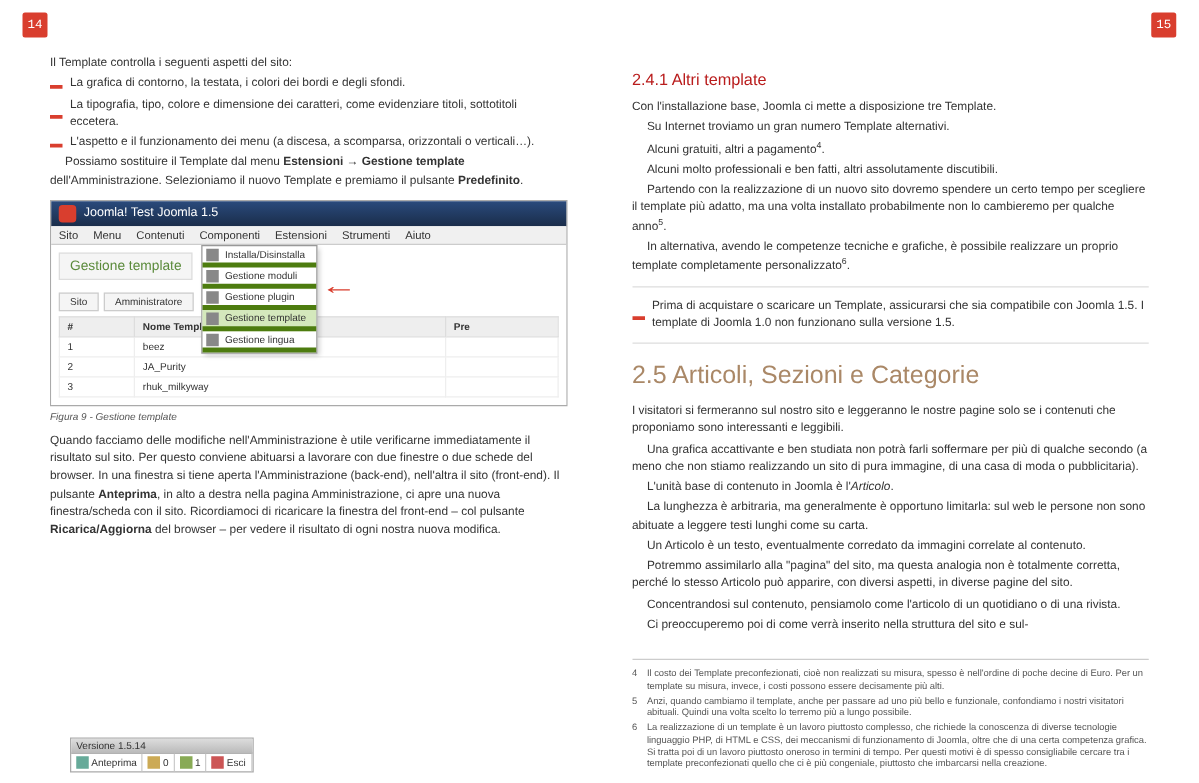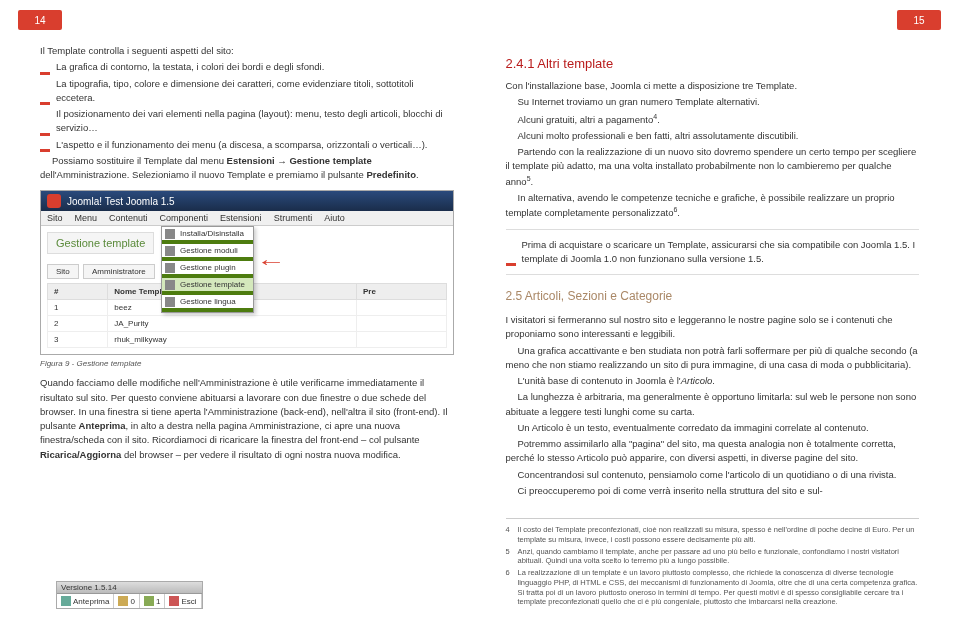--- a/index.html
+++ b/index.html
@@ -1,24 +1,24 @@
 <!DOCTYPE html>
 <html><head>
 <meta charset="utf-8">
 <style>
   * { margin: 0; padding: 0; box-sizing: border-box; }
   body { font-family: Arial, Helvetica, sans-serif; background: #fff; width: 959px; height: 626px; position: relative; font-size: 9.5px; color: #333; }
-  .page-num { position: absolute; top: 10px; width: 44px; height: 20px; background: #d93e2e; color: #fff; border-radius: 2px; display: flex; align-items: center; justify-content: center; font-size: 10px; }
+  .page-num { position: absolute; top: 10px; width: 20px; height: 20px; background: #d93e2e; color: #fff; border-radius: 2px; display: flex; align-items: center; justify-content: center; font-size: 10px; font-family: Liberation Mono, monospace; }
   .page-num.left { left: 18px; }
   .page-num.right { right: 18px; }
   .content { position: absolute; top: 44px; left: 40px; right: 40px; display: flex; gap: 52px; }
   .col { flex: 1; }
   .p { line-height: 1.5; margin-bottom: 2px; }
   .indent { text-indent: 12px; }
-  .bullet-row { display: flex; align-items: flex-end; margin-bottom: 2px; }
+  .bullet-row { display: flex; align-items: center; margin-bottom: 2px; }
   .bullet { width: 10px; height: 3px; background: #d93e2e; margin-top: 5px; margin-right: 6px; flex-shrink: 0; }
   .bullet-text { flex: 1; line-height: 1.5; }
   .bold { font-weight: bold; }
   .screenshot { margin-top: 8px; margin-bottom: 4px; border: 1px solid #aaa; }
   .ss-header { background: linear-gradient(#2a4a7c, #1a2d4a); color: #fff; padding: 3px 6px; display: flex; align-items: center; gap: 6px; font-size: 10px; }
   .ss-logo { width: 14px; height: 14px; background: #d93e2e; border-radius: 3px; position: relative; }
   .ss-menu { background: #f0f0f0; border-bottom: 1px solid #ccc; padding: 2px 6px; font-size: 9px; display: flex; gap: 12px; color: #333; }
   .ss-body { background: #fff; padding: 6px; position: relative; }
   .ss-title-box { background: #f5f5f5; border: 1px solid #ddd; padding: 4px 8px; font-size: 11px; color: #5a8a3a; display: inline-block; margin-bottom: 6px; }
   .ss-dropdown { position: absolute; left: 120px; top: 0; background: #fff; border: 1px solid #999; font-size: 8px; box-shadow: 2px 2px 4px rgba(0,0,0,0.2); }
@@ -32,21 +32,21 @@
   .ss-table th { background: #eee; text-align: left; padding: 3px 6px; border: 1px solid #ddd; }
   .ss-table td { padding: 3px 6px; border: 1px solid #eee; }
   .figcap { font-size: 8px; color: #555; font-style: italic; margin-top: 4px; margin-bottom: 8px; }
   .ss-footer { margin-top: 10px; }
   .ss-footer-img { border: 1px solid #aaa; display: inline-block; vertical-align: top; }
   .ss-fb-header { background: linear-gradient(#ddd,#bbb); padding: 1px 4px; font-size: 8px; border-bottom: 1px solid #999; }
   .ss-fb-body { display: flex; font-size: 8px; }
   .ss-fb-item { padding: 2px 4px; border-right: 1px solid #ccc; display: flex; align-items: center; gap: 2px; }
   .mini-icon { width: 10px; height: 10px; display: inline-block; }
   .h2 { color: #b91c1c; font-weight: normal; font-size: 13px; margin-top: 12px; margin-bottom: 8px; }
-  .h3 { color: #aa8867; font-weight: normal; font-size: 12px; margin-top: 14px; margin-bottom: 10px; }
+  .h3 { color: #aa8867; font-weight: normal; font-size: 20px; margin-top: 14px; margin-bottom: 10px; }
   .thin-rule { border: none; border-top: 1px solid #ddd; margin: 8px 0; }
   .footnotes { margin-top: 20px; border-top: 1px solid #ccc; padding-top: 6px; font-size: 7.5px; line-height: 1.3; color: #555; }
   .fn-row { display: flex; gap: 6px; margin-bottom: 2px; }
   .fn-num { flex-shrink: 0; width: 6px; }
   sup { font-size: 7px; }
 </style>
 </head>
 <body>
 
 <div class="page-num left">14</div>
@@ -56,24 +56,20 @@
 
   <div class="col">
     <p class="p">Il Template controlla i seguenti aspetti del sito:</p>
     <div class="bullet-row">
         <div class="bullet"></div>
         <div class="bullet-text">La grafica di contorno, la testata, i colori dei bordi e degli sfondi.</div>
       </div>
     <div class="bullet-row">
         <div class="bullet"></div>
         <div class="bullet-text">La tipografia, tipo, colore e dimensione dei caratteri, come evidenziare titoli, sottotitoli eccetera.</div>
-      </div>
-    <div class="bullet-row">
-        <div class="bullet"></div>
-        <div class="bullet-text">Il posizionamento dei vari elementi nella pagina (layout): menu, testo degli articoli, blocchi di servizio…</div>
       </div>
     <div class="bullet-row">
         <div class="bullet"></div>
         <div class="bullet-text">L'aspetto e il funzionamento dei menu (a discesa, a scomparsa, orizzontali o verticali…).</div>
       </div>
     <p class="p indent">
       <span>Possiamo sostituire il Template dal menu </span><span class="bold">Estensioni → Gestione template</span><span> dell'Amministrazione. Selezioniamo il nuovo Template e premiamo il pulsante </span><span class="bold">Predefinito</span><span>.</span>
     </p>
 
     <div class="screenshot">

